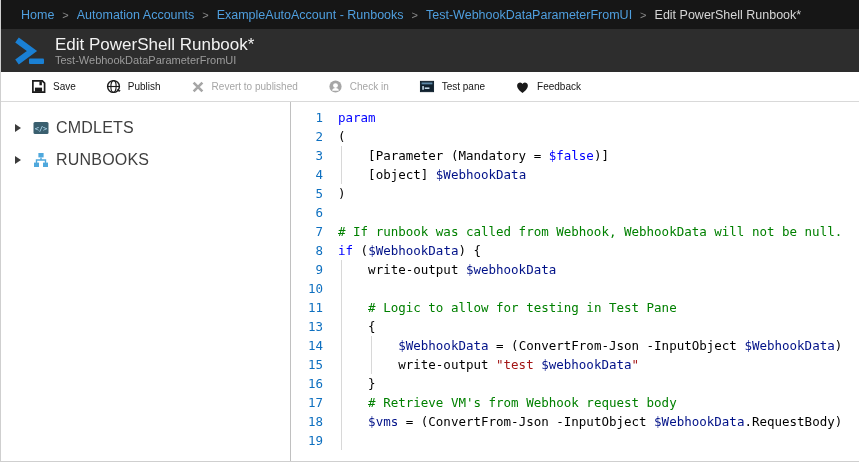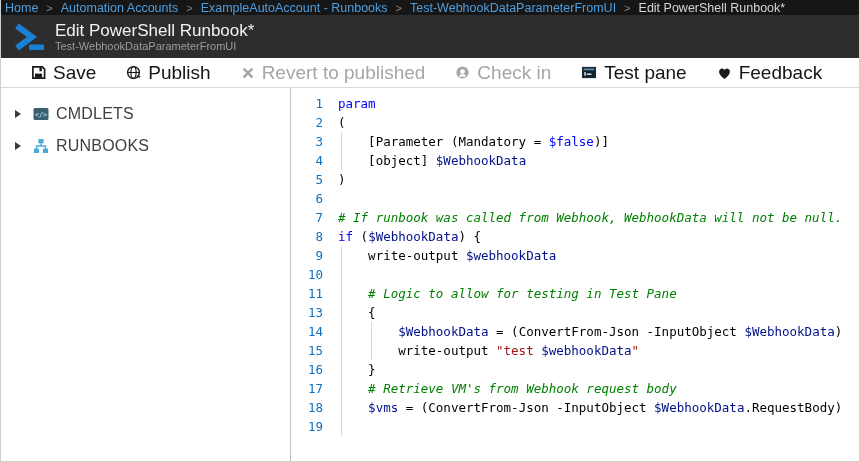--- a/index.html
+++ b/index.html
@@ -1,55 +1,55 @@
 <!DOCTYPE html>
 <html style="--kw: #0000FF; --vr: #001188; --cm: #008000; --st: #A31515; --pl: #000000; --lnum: #0E70C0;"><head>
 <meta charset="utf-8">
 <style>
   * { margin:0; padding:0; box-sizing:border-box; }
   html,body { width:859px; height:462px; overflow:hidden; }
   body { font-family:"Liberation Sans","DejaVu Sans",sans-serif; background:#fff; }
   .app { width:859px; height:462px; display:flex; flex-direction:column; border-left:1px solid #cfcfcf; border-bottom:1px solid #cfcfcf; }
 
   
-  .crumbbar { height:15px; background:#161616; display:flex; align-items:center; padding-left:4px; flex:none; }
+  .crumbbar { height:29px; background:#161616; display:flex; align-items:center; padding-left:20px; flex:none; }
   .crumb { color:#4f9fdf; font-size:12.5px; cursor:pointer; white-space:nowrap; }
   .crumb.current { color:#d6d6d6; cursor:default; }
   .crumb-sep { color:#8a8a8a; font-size:11px; margin:0 8px; }
 
   
   .header { height:43px; background:#2d2d2d; display:flex; align-items:center; padding-left:10px; flex:none; }
   .ps-icon { width:38px; height:36px; flex:none; margin-right:6px; }
   .title-col { display:flex; flex-direction:column; justify-content:center; }
   .page-title { color:#f2f2f2; font-size:17px; line-height:19px; font-weight:400; }
   .page-subtitle { color:#9c9c9c; font-size:11px; line-height:13px; }
 
   
   .toolbar { height:30px; background:#fff; border-bottom:1px solid #d9d9d9; display:flex; align-items:center; padding-left:30px; flex:none; }
-  .tb-btn { display:flex; align-items:center; gap:7px; margin-right:30px; background:none; border:none; font-family:inherit; font-size:19px; color:#151515; cursor:pointer; white-space:nowrap; }
+  .tb-btn { display:flex; align-items:center; gap:7px; margin-right:30px; background:none; border:none; font-family:inherit; font-size:10px; color:#151515; cursor:pointer; white-space:nowrap; }
   .tb-btn.disabled { color:#a6a6a6; cursor:default; }
   .tb-btn svg { display:block; }
 
   
   .content { flex:1; display:flex; min-height:0; }
   .sidebar { width:290px; flex:none; border-right:1px solid #c0c0c0; background:#fff; padding-top:10px; }
   .side-item { display:flex; align-items:center; height:32px; padding-left:14px; cursor:pointer; }
   .tri { width:0; height:0; border-top:4.5px solid transparent; border-bottom:4.5px solid transparent; border-left:6px solid #3b3b3b; margin-right:12px; flex:none; }
   .side-icon { width:16px; height:16px; margin-right:7px; flex:none; }
   .side-label { font-size:16px; color:#3f3f3f; letter-spacing:.2px; }
 
   
   .editor { flex:1; background:#fff; padding-top:6px; overflow:hidden; font-family:"DejaVu Sans Mono","Liberation Mono",monospace; font-size:12.5px; }
   .code-line { display:flex; height:19px; line-height:19px; white-space:pre; }
   .ln { width:32px; flex:none; text-align:right; color:var(--lnum,#0E70C0); user-select:none; }
   .code { margin-left:15px; position:relative; flex:1; }
   .guide { position:absolute; top:0; bottom:0; width:0; border-left:1px solid #d8d8d8; }
   .tk-k { color:var(--kw,#0000FF); }
   .tk-v { color:var(--vr,#001188); }
-  .tk-c { color:var(--cm,#008000);font-style:italic; }
+  .tk-c { color:var(--cm,#008000); }
   .tk-s { color:var(--st,#A31515); }
   .tk-p { color:var(--pl,#000000); }
 </style>
 </head>
 <body>
 
 <div class="app">
 
   <div class="crumbbar" id="crumbbar">
       <span class="crumb">Home</span>

